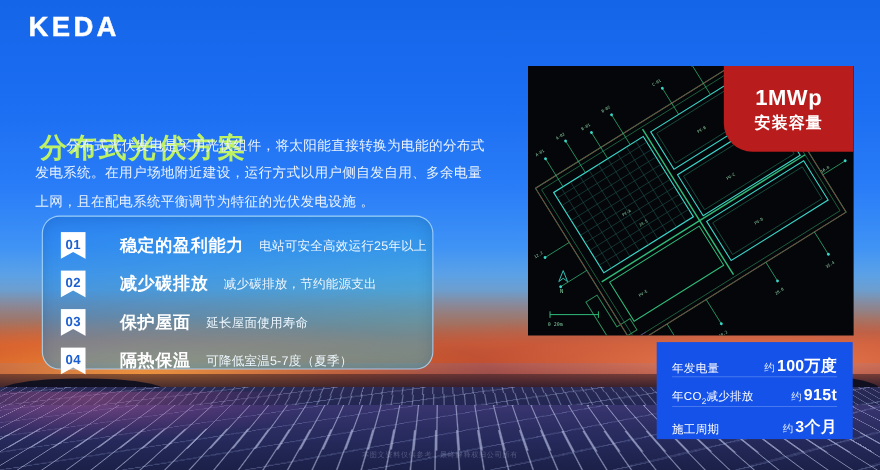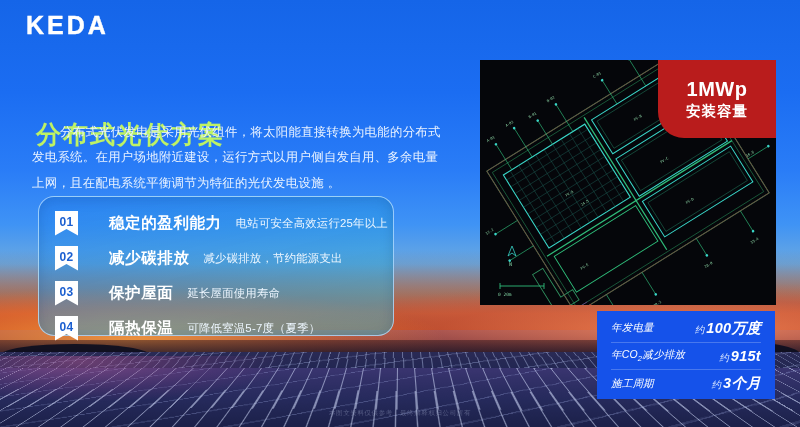--- a/index.html
+++ b/index.html
@@ -140,23 +140,22 @@
   }
   .cap-num{font-size:20px;font-weight:bold;letter-spacing:.5px;line-height:1.1;}
   .cap-lbl{font-size:14.5px;font-weight:bold;letter-spacing:1px;margin-top:2px;}
 
   
   .stats{
     position:absolute;left:597px;top:311px;width:178px;height:88px;
     background:#1552ea;padding:4px 14px 0 14px;
   }
   .stat-row{
-    display:flex;align-items:center;height:27.5px;
+    display:flex;align-items:flex-end;height:27.5px;
     border-bottom:1px solid rgba(255,255,255,.22);
-    font-style:italic;
   }
   .stat-row:last-child{border-bottom:none;}
   .stat-k{color:#ffffff;font-size:10.5px;flex:1;letter-spacing:.2px;white-space:nowrap;}
   .stat-pre{color:#dce8ff;font-size:9.5px;margin-right:2px;}
   .stat-v{color:#ffffff;font-size:14.5px;font-weight:bold;letter-spacing:.3px;white-space:nowrap;}
   .sub{font-size:7.5px;vertical-align:sub;}
 
   
   .footer{
     position:absolute;left:0;top:409px;width:800px;text-align:center;

